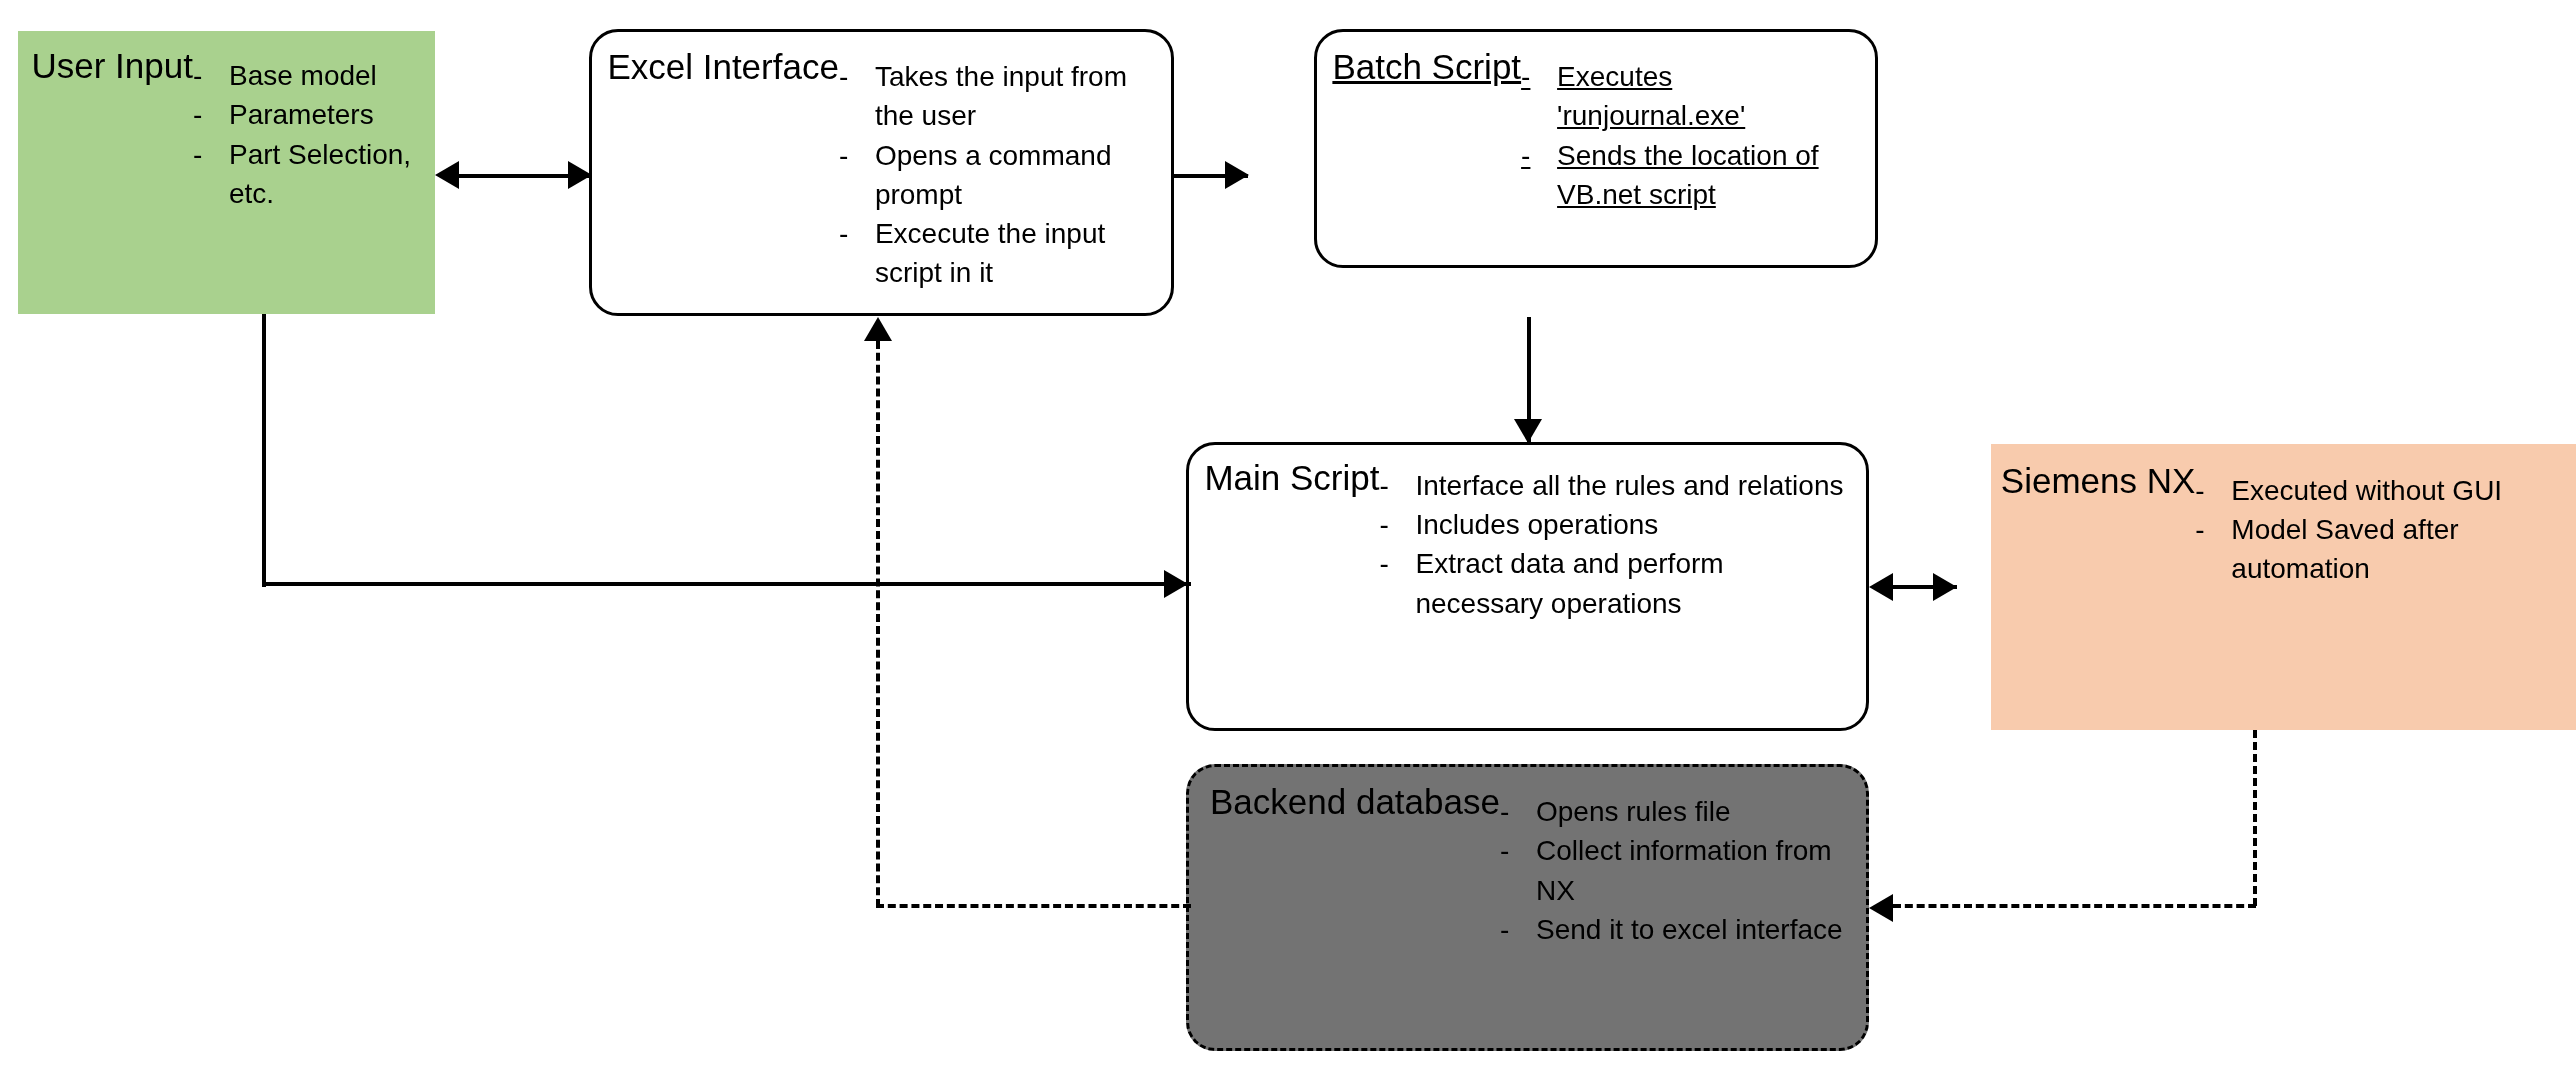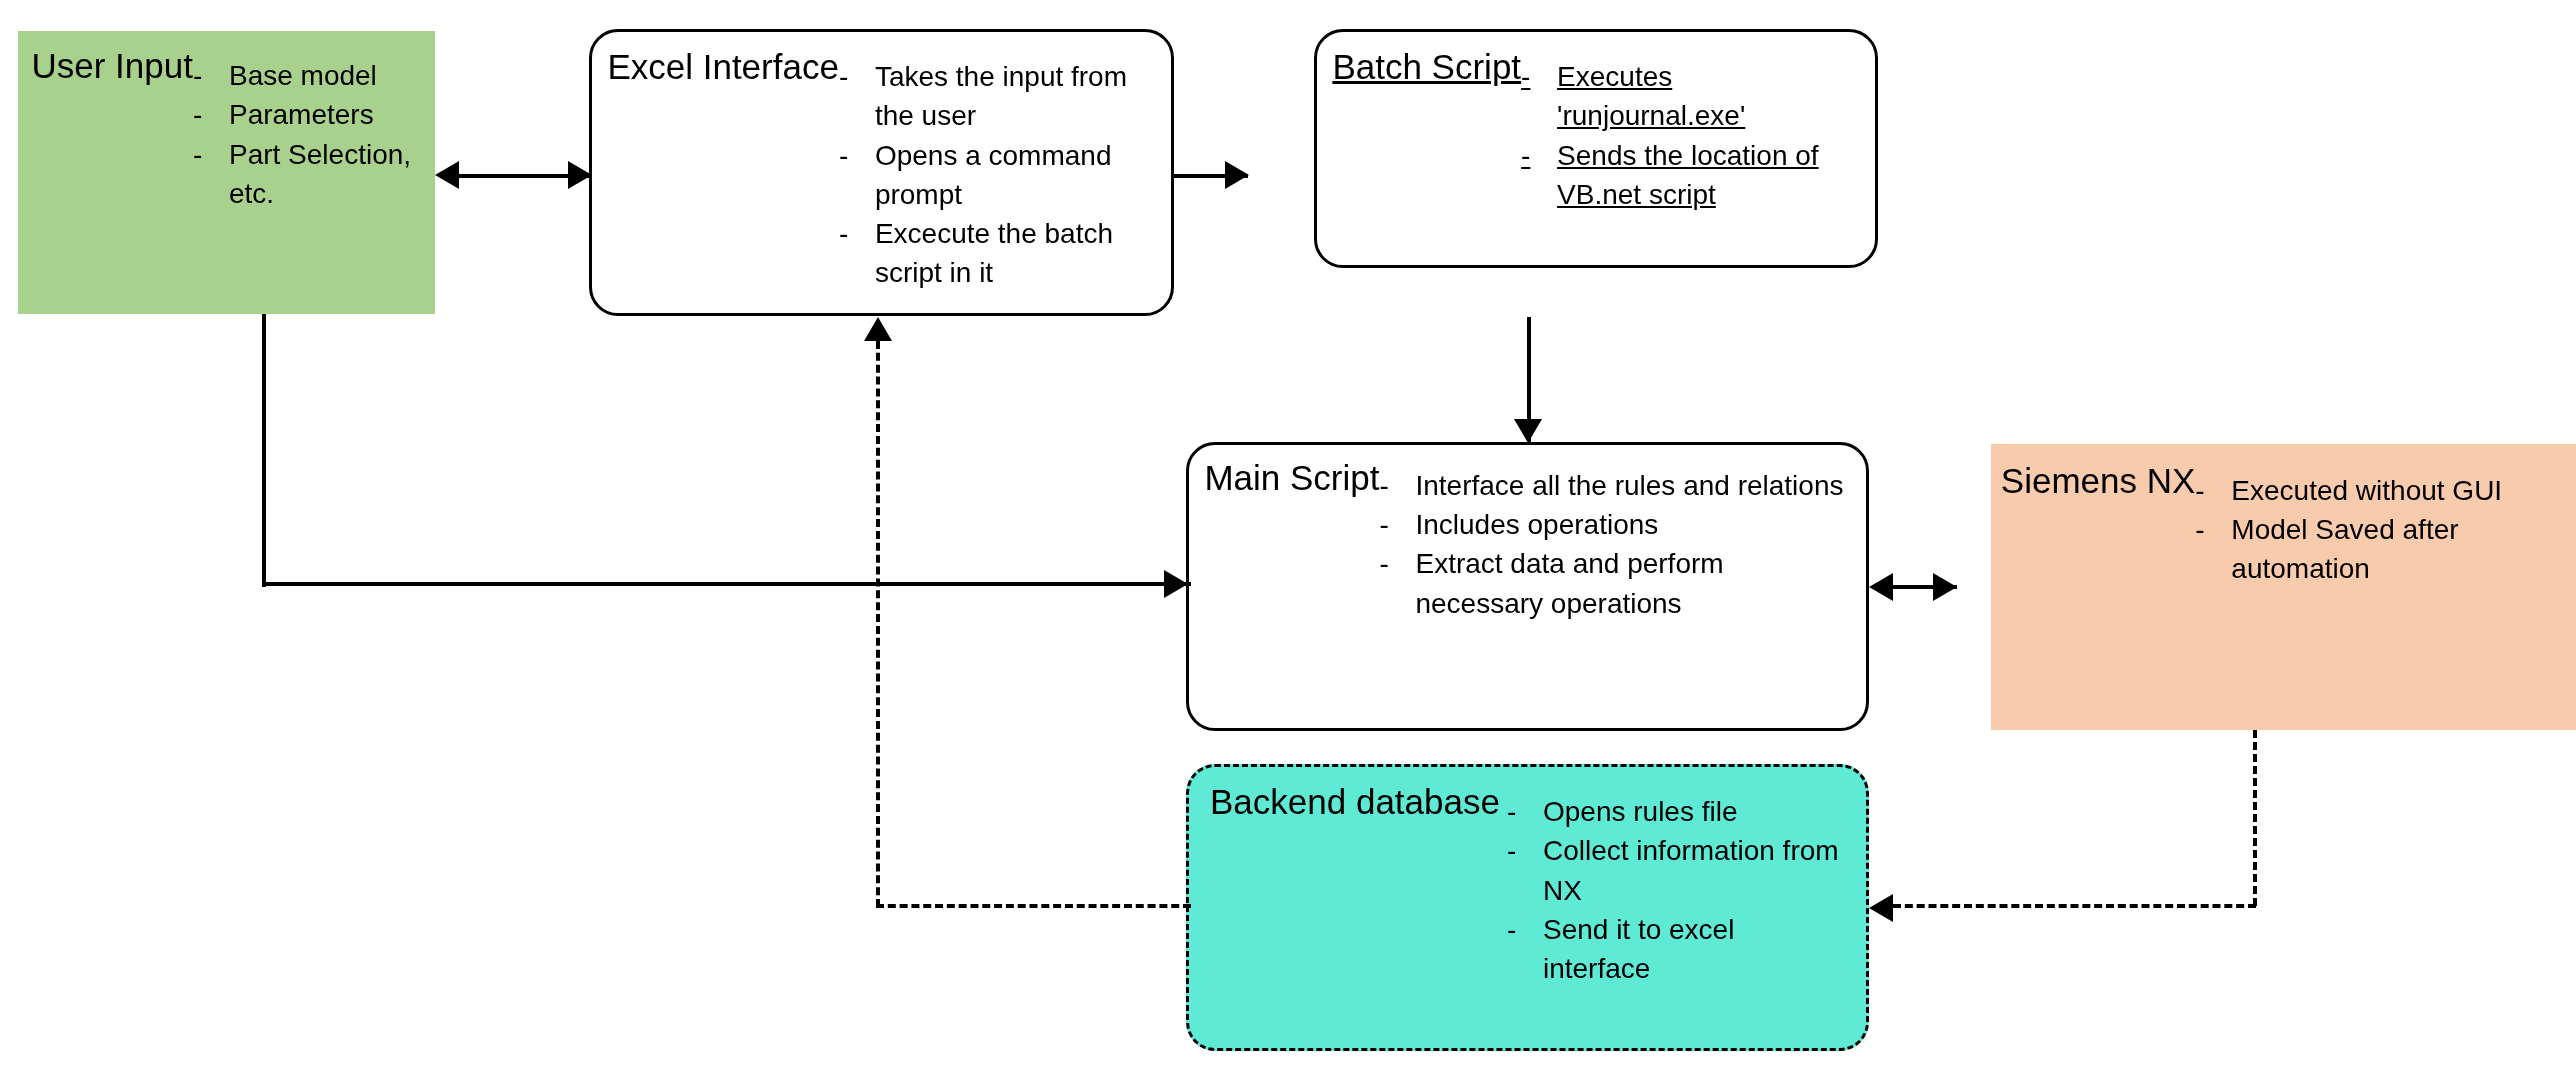--- a/index.html
+++ b/index.html
@@ -25,24 +25,23 @@
     display: flex;
     flex-direction: row;
     align-items: stretch;
   }
   .node.solid {
     background: #ffffff;
     border: 3.5px solid #000000;
     border-radius: 29px;
   }
   .node.dashed {
-    background: #5eead4;
+    background: #737373;
     border: 3.5px dashed #000000;
     border-radius: 29px;
-    gap: 7px;
   }
   .node.filled-green {
     background: #a9d18e;
     border: none;
     border-radius: 0;
   }
   .node.filled-orange {
     background: #f8cbad;
     border: none;
     border-radius: 0;
@@ -156,21 +155,21 @@
       <li class="bullet">
         <span class="dash">-</span>
         <span class="btext">Takes the input from the user</span>
       </li>
       <li class="bullet">
         <span class="dash">-</span>
         <span class="btext">Opens a command prompt</span>
       </li>
       <li class="bullet">
         <span class="dash">-</span>
-        <span class="btext">Excecute the batch script in it</span>
+        <span class="btext">Excecute the input script in it</span>
       </li>
     </ul>
   </div>
 
   <div class="node solid" style="left:1314px; top:29px; width:564px; height:239px; padding:15.4px 18px 0 15.4px;text-decoration:underline;">
     <div class="node-title">Batch Script</div>
     <ul class="bullets" style="margin-top:9.8px;">
       <li class="bullet">
         <span class="dash">-</span>
         <span class="btext">Executes 'runjournal.exe'</span>

